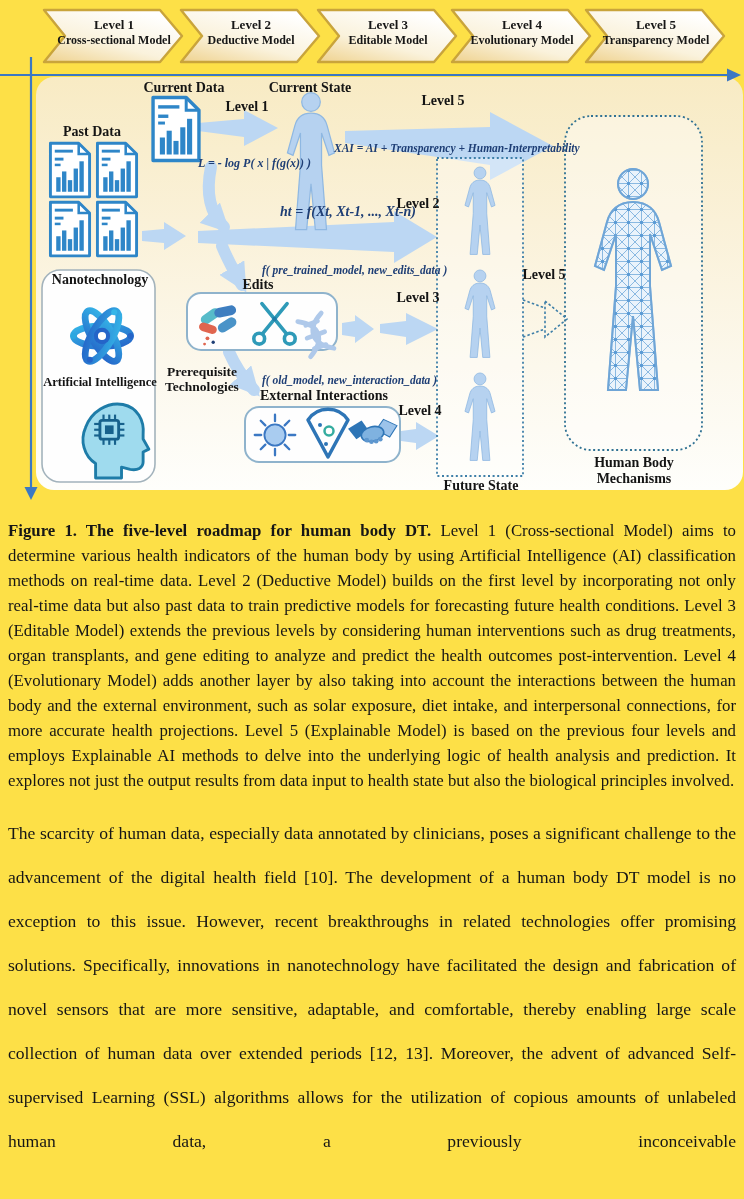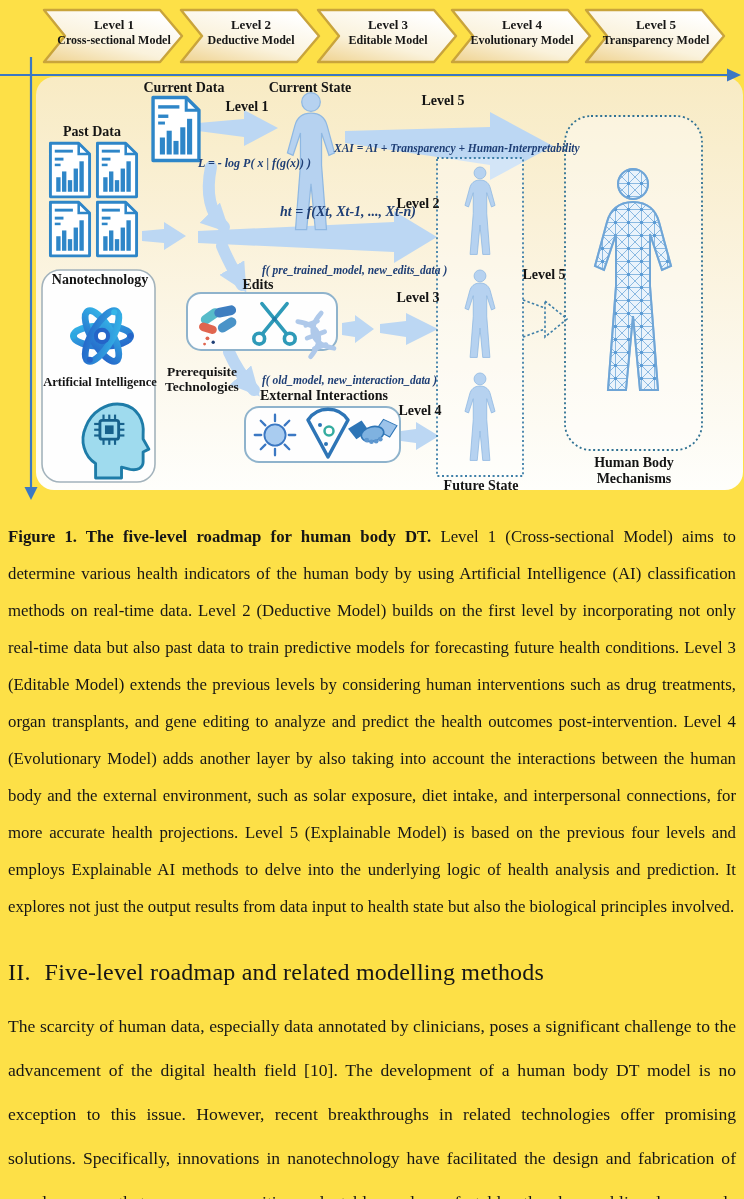--- a/index.html
+++ b/index.html
@@ -35,21 +35,21 @@
     white-space: nowrap;
   }
   .bnr-label { position: absolute; text-align: center; }
   .bnr-title { font-weight: bold; font-size: 13px; line-height: 1.25; }
   .bnr-sub { font-weight: bold; font-size: 12px; white-space: nowrap; line-height: 1.25; }
   
   .caption {
     padding: 0 8px;
     margin-top: 10px;
     font-size: 16.8px;
-    line-height: 37px;
+    line-height: 25px;
     text-align: justify;
   }
   .caption .lead { font-weight: bold; }
   .sec-heading {
     padding: 0 8px;
     margin-top: 34px;
     font-size: 24px;
     font-weight: normal;
     letter-spacing: 0.2px;
   }
@@ -306,17 +306,16 @@
 
     <div class="formula" style="left:198px; top:156px; font-size:12px;text-align:right;">L = - log P( x | f(g(x)) )</div>
     <div class="formula" style="left:334px; top:142px;">XAI = AI + Transparency + Human-Interpretability</div>
     <div class="formula" style="left:280px; top:204px; font-size:14px;">ht = f(Xt, Xt-1, ..., Xt-n)</div>
     <div class="formula" style="left:262px; top:264px;">f( pre_trained_model, new_edits_data )</div>
     <div class="formula" style="left:262px; top:374px;">f( old_model, new_interaction_data )</div>
   </div>
 
   <p class="caption"><span class="lead">Figure 1. The five-level roadmap for human body DT.</span><span> Level 1 (Cross-sectional Model) aims to determine various health indicators of the human body by using Artificial Intelligence (AI) classification methods on real-time data. Level 2 (Deductive Model) builds on the first level by incorporating not only real-time data but also past data to train predictive models for forecasting future health conditions. Level 3 (Editable Model) extends the previous levels by considering human interventions such as drug treatments, organ transplants, and gene editing to analyze and predict the health outcomes post-intervention. Level 4 (Evolutionary Model) adds another layer by also taking into account the interactions between the human body and the external environment, such as solar exposure, diet intake, and interpersonal connections, for more accurate health projections. Level 5 (Explainable Model) is based on the previous four levels and employs Explainable AI methods to delve into the underlying logic of health analysis and prediction. It explores not just the output results from data input to health state but also the biological principles involved.</span></p>
 
-  <h2 class="sec-heading"><span class="num">II.</span><span>Five-level roadmap and related modelling methods</span></h2>
 
   <p class="bodytext">The scarcity of human data, especially data annotated by clinicians, poses a significant challenge to the advancement of the digital health field [10]. The development of a human body DT model is no exception to this issue. However, recent breakthroughs in related technologies offer promising solutions. Specifically, innovations in nanotechnology have facilitated the design and fabrication of novel sensors that are more sensitive, adaptable, and comfortable, thereby enabling large scale collection of human data over extended periods [12, 13]. Moreover, the advent of advanced Self-supervised Learning (SSL) algorithms allows for the utilization of copious amounts of unlabeled human data, a previously inconceivable</p>
 
 </div>
 
 </body></html>

